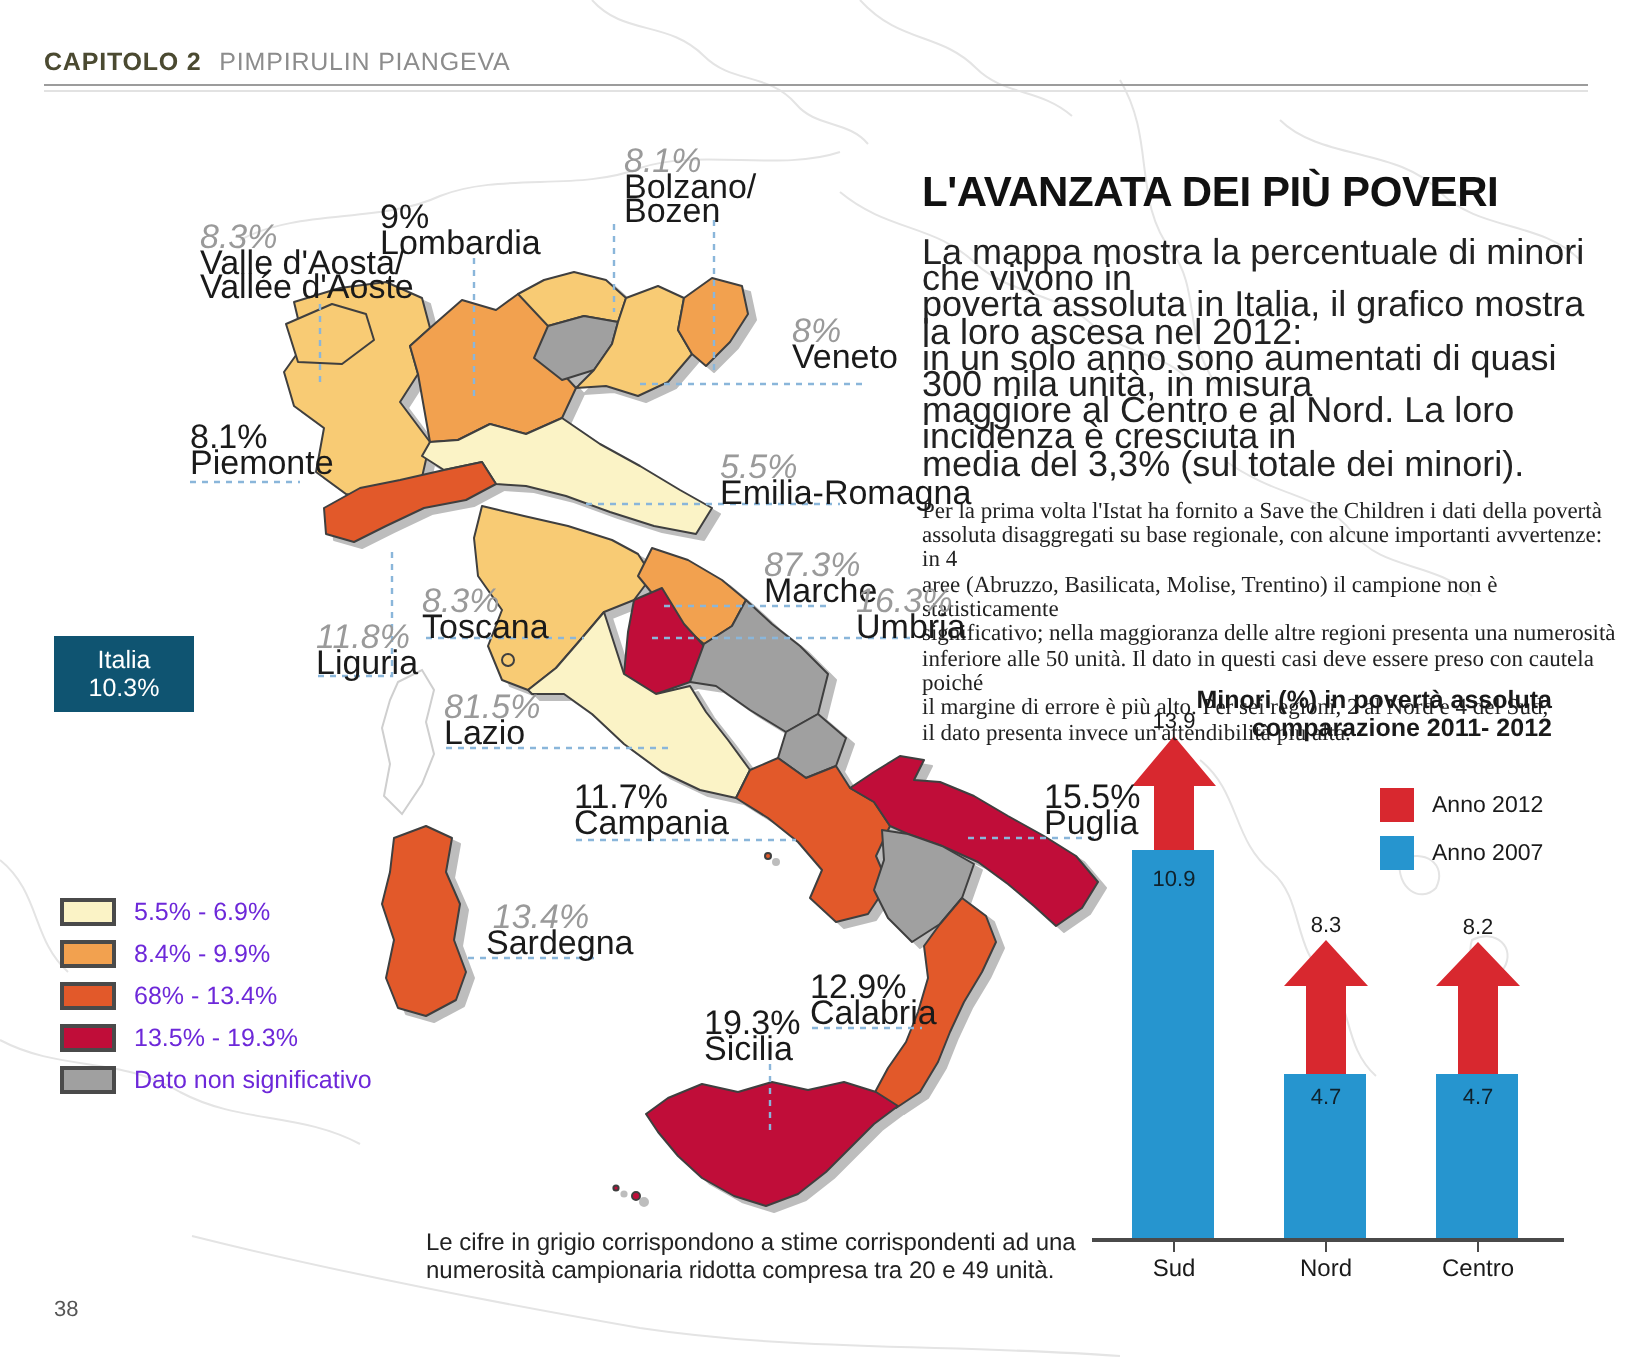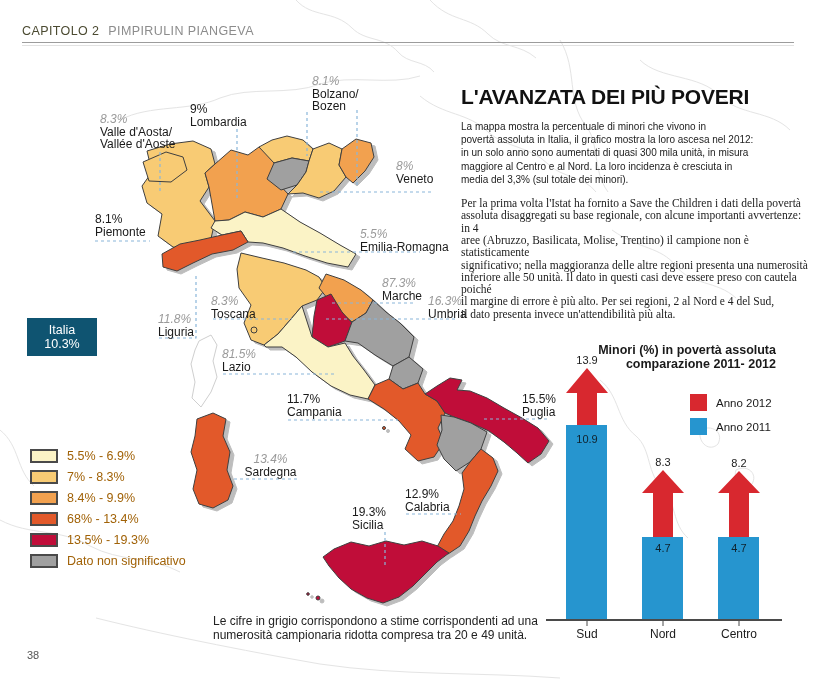--- a/index.html
+++ b/index.html
@@ -6,47 +6,47 @@
   .page{position:relative;width:816px;height:680px;background:#fff;overflow:hidden;
         font-family:"Liberation Sans",sans-serif;color:#1a1a1a;}
   svg{position:absolute;left:0;top:0;}
   svg text{font-family:"Liberation Sans",sans-serif;}
   .decor{stroke:#E4E4E4;fill:none;stroke-width:1;}
   .regions{stroke:#3f3f3f;stroke-width:1;stroke-linejoin:round;filter:drop-shadow(4px 3px 0px #bdbdbd);}
   .callouts path{stroke:#8AB6DA;stroke-width:1.2;fill:none;stroke-dasharray:3 3;}
   .corsica{fill:#ffffff;stroke:#cfcfcf;stroke-width:1;}
 
   .chapter{position:absolute;left:22px;top:24px;font-size:12.5px;letter-spacing:.4px;}
-  .chapter .b{font-weight:normal;color:#4B4A31;}
+  .chapter .b{font-weight:bold;color:#4B4A31;}
   .chapter .r{color:#8C8C8C;margin-left:5px;}
   .header-rule{position:absolute;left:22px;top:42px;width:772px;height:2px;
                border-top:1px solid #9C9C9C;border-bottom:1px solid #E2E2E2;}
 
   .article{position:absolute;left:461px;top:86px;width:350px;}
   .art-title{font-size:21px;font-weight:bold;line-height:22px;color:#111;letter-spacing:-.2px;}
   .art-sub{margin-top:3px;font-size:12.5px;line-height:12.8px;white-space:pre-line;color:#111;}
-  .art-p1{margin-top:12px;font-size:10px;line-height:13.2px;white-space:pre-line;color:#222;}
+  .art-p1{margin-top:12px;font-size:18px;line-height:13.2px;white-space:pre-line;color:#222;}
   .art-p2{margin-top:11px;font-family:"Liberation Serif",serif;font-size:11.5px;line-height:12.3px;
           white-space:pre-line;color:#222;}
 
-  .map-label{position:absolute;font-size:12px;line-height:12.5px;}
+  .map-label{position:absolute;font-size:17px;line-height:12.5px;}
   .map-label .pct{display:block;color:#1a1a1a;}
   .map-label .pct.est{color:#9a9a9a;font-style:italic;}
   .map-label .rname{display:block;color:#1a1a1a;white-space:pre-line;}
   .ta-r{text-align:center;}
 
   .italia-box{position:absolute;left:27px;top:318px;width:70px;height:38px;background:#0F5471;
               color:#fff;display:flex;flex-direction:column;justify-content:center;text-align:center;
               font-size:12.5px;line-height:14.5px;}
 
   .legend{position:absolute;left:30px;top:448px;width:190px;}
   .legend-title{font-size:12.5px;line-height:12.3px;white-space:pre-line;color:#111;margin-bottom:9px;}
   .legend-row{display:flex;align-items:center;height:15px;margin-bottom:6px;}
   .swatch{width:28px;height:14px;border:2px solid #4A4A4A;box-sizing:border-box;margin-right:9px;flex:none;}
-  .legend-label{font-size:12.5px;color:#a16207;}
+  .legend-label{font-size:12.5px;color:#6d28d9;}
 
   .map-note{position:absolute;left:213px;top:615px;width:330px;font-size:12px;line-height:13.8px;
             white-space:pre-line;color:#222;}
   .page-num{position:absolute;left:27px;top:649px;font-size:11px;color:#555;}
 
   .chart-title{position:absolute;left:590px;top:344px;width:186px;text-align:right;font-weight:bold;
                font-size:12.5px;line-height:13.5px;white-space:pre-line;color:#1a1a1a;}
   .chart-legend{position:absolute;left:690px;top:394px;}
   .cl-row{display:flex;align-items:center;margin-bottom:7px;}
   .cl-sw{width:17px;height:17px;margin-right:9px;flex:none;}
@@ -246,24 +246,20 @@
     <span>Italia</span>
     <span>10.3%</span>
   </div>
 
   <div class="legend">
     <div class="legend-row">
       <span class="swatch" style="background: rgb(251, 243, 198);"></span>
       <span class="legend-label">5.5% - 6.9%</span>
     </div>
     <div class="legend-row">
-      <span class="swatch" style="background: rgb(248, 203, 116);"></span>
-      <span class="legend-label">7% - 8.3%</span>
-    </div>
-    <div class="legend-row">
       <span class="swatch" style="background: rgb(242, 161, 79);"></span>
       <span class="legend-label">8.4% - 9.9%</span>
     </div>
     <div class="legend-row">
       <span class="swatch" style="background: rgb(226, 89, 42);"></span>
       <span class="legend-label">68% - 13.4%</span>
     </div>
     <div class="legend-row">
       <span class="swatch" style="background: rgb(192, 13, 57);"></span>
       <span class="legend-label">13.5% - 19.3%</span>
@@ -276,21 +272,21 @@
 
   <div class="chart-title">Minori (%) in povertà assoluta
 comparazione 2011- 2012</div>
   <div class="chart-legend">
     <div class="cl-row">
       <span class="cl-sw" style="background:#D8282F"></span>
       <span class="cl-label">Anno 2012</span>
     </div>
     <div class="cl-row">
       <span class="cl-sw" style="background:#2695CF"></span>
-      <span class="cl-label">Anno 2011</span>
+      <span class="cl-label">Anno 2007</span>
     </div>
   </div>
 
   <div class="map-note">Le cifre in grigio corrispondono a stime corrispondenti ad una
 numerosità campionaria ridotta compresa tra 20 e 49 unità.</div>
   <div class="page-num">38</div>
 
 </div>
 
 </body></html>

